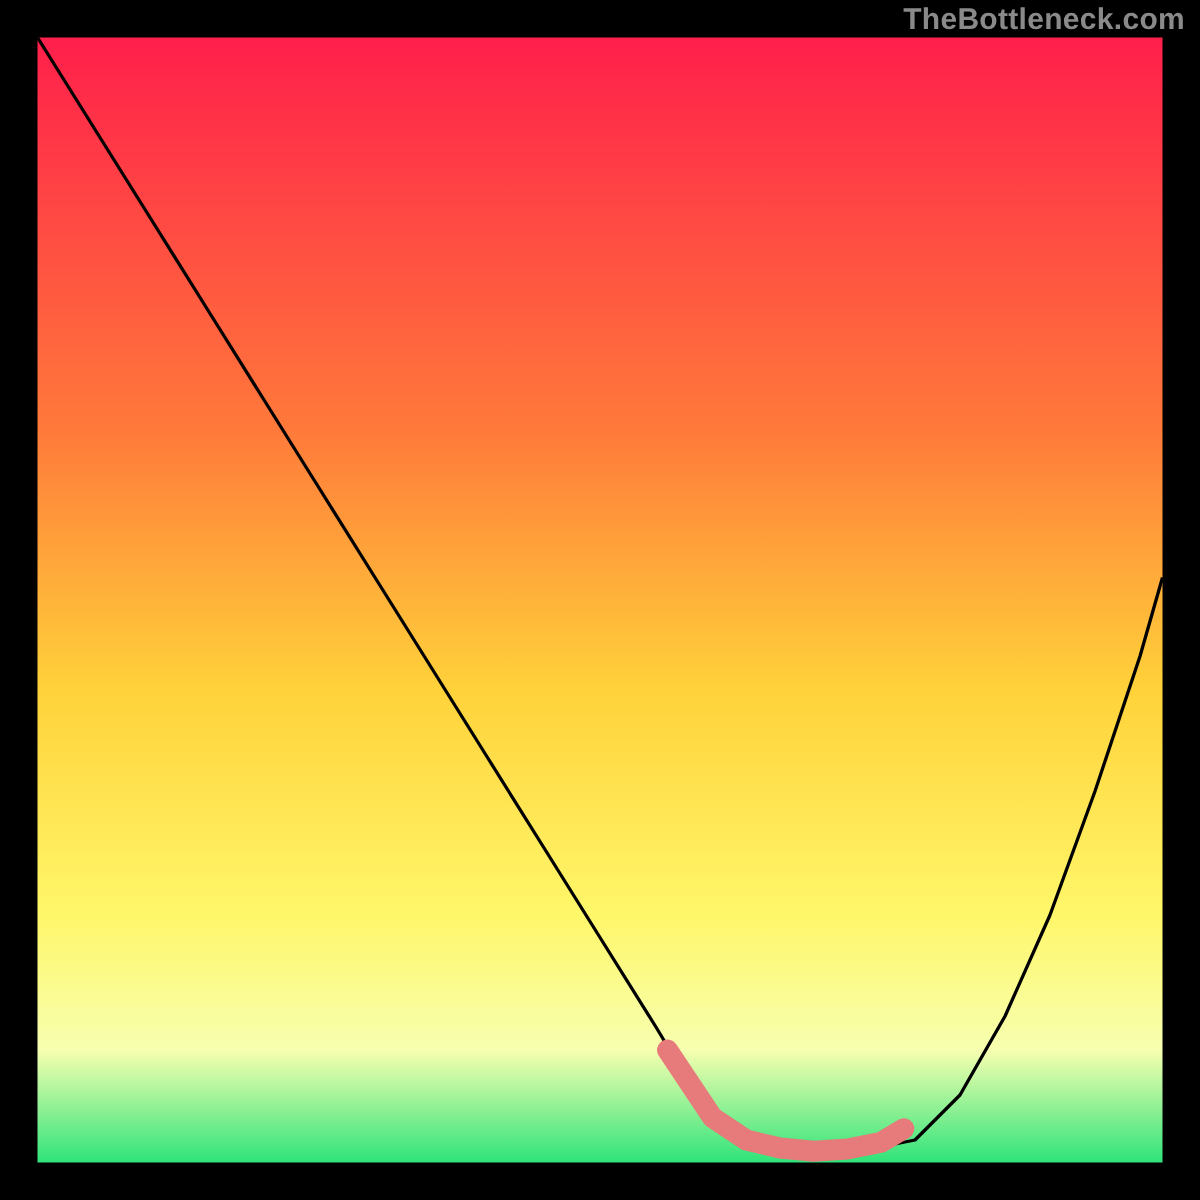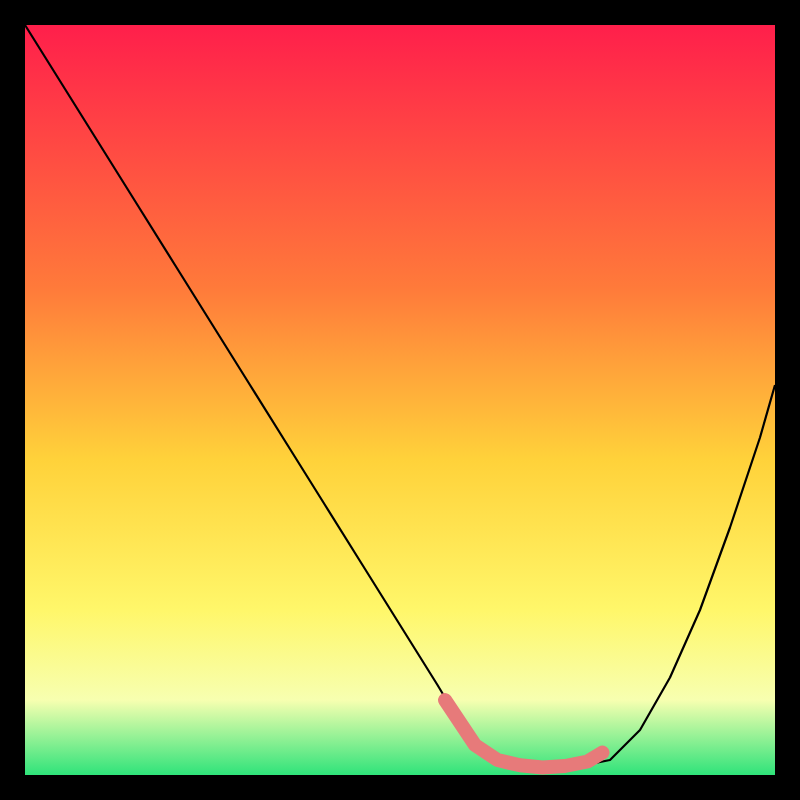--- a/index.html
+++ b/index.html
@@ -31,20 +31,21 @@
   svg {
     position: absolute;
     left: 0;
     top: 0;
   }
 </style>
 </head>
 <body>
 <div class="frame">
 
+<div class="watermark">TheBottleneck.com</div>
 
 <svg id="chart-svg" width="800" height="800" viewBox="0 0 800 800">
   <defs>
     <linearGradient id="bg-grad" x1="0" y1="0" x2="0" y2="1">
       <stop id="g0" offset="0%" stop-color="#ff1f4b"></stop>
       <stop id="g1" offset="35%" stop-color="#ff7a3a"></stop>
       <stop id="g2" offset="58%" stop-color="#ffd23a"></stop>
       <stop id="g3" offset="78%" stop-color="#fff76a"></stop>
       <stop id="g4" offset="90%" stop-color="#f7ffb0"></stop>
       <stop id="g5" offset="100%" stop-color="#2fe37a"></stop>

